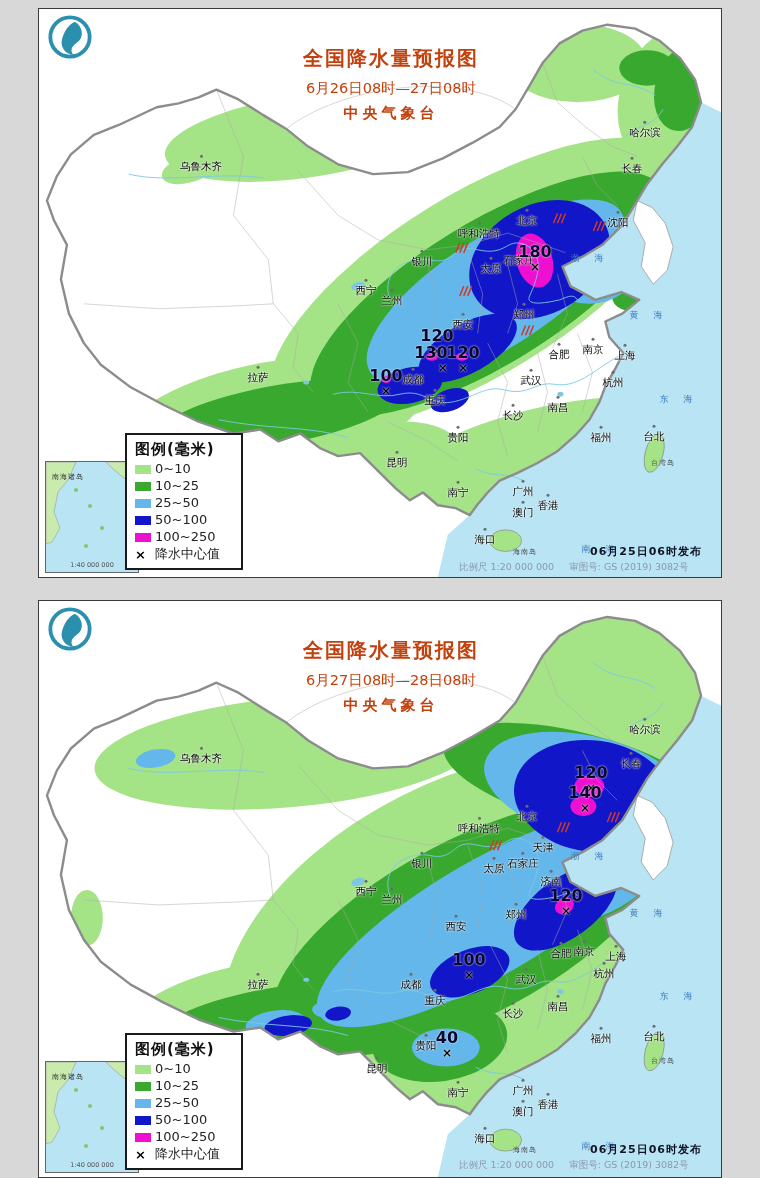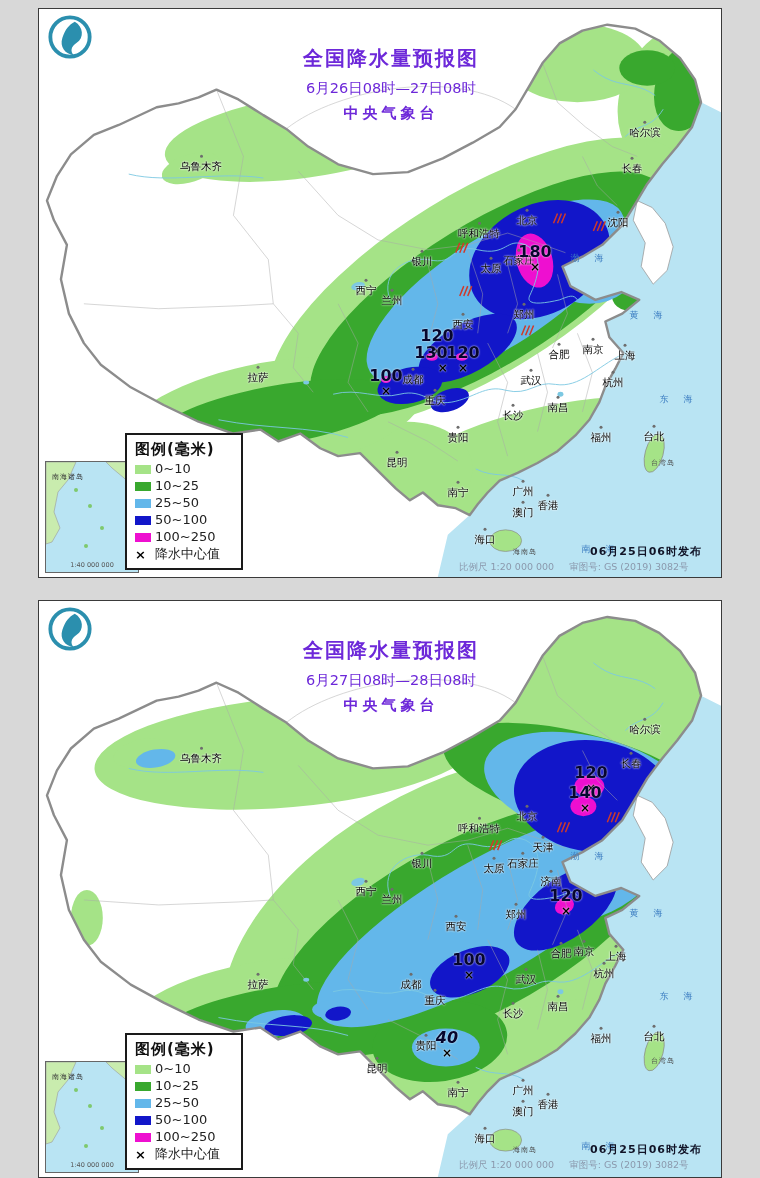--- a/index.html
+++ b/index.html
@@ -20,21 +20,21 @@
   .mn-line{fill:none;stroke:#cccccc;stroke-width:0.8;}
   .river{fill:none;stroke:var(--river,#7cc8e2);stroke-width:1;opacity:0.9;}
   .lake{fill:var(--river,#7cc8e2);}
   .island{stroke:#8a8a8a;stroke-width:0.7;fill:var(--c0,#a5e387);}
   .c0{fill:var(--c0,#a5e387);} .c1{fill:var(--c1,#39a82e);} .c2{fill:var(--c2,#63b7ea);}
   .c3{fill:var(--c3,#1216c9);} .c4{fill:var(--c4,#ee0fd0);}
   .barb{stroke:var(--barb,#cf3a2a);stroke-width:1.5;fill:none;}
 
   .logo{position:absolute;left:8px;top:5px;width:46px;height:46px;z-index:6;}
 
-  .titles{position:absolute;left:212px;top:36px;width:280px;text-align:center;z-index:6;color:#6d28d9;}
+  .titles{position:absolute;left:212px;top:36px;width:280px;text-align:center;z-index:6;color:#c2410c;}
   .map-title{font-size:20px;font-weight:bold;letter-spacing:2px;}
   .map-period{font-size:14.5px;margin-top:7px;}
   .map-agency{font-size:15px;font-weight:bold;letter-spacing:4px;margin-top:6px;}
 
   .city{position:absolute;transform:translate(-50%,-50%);font-size:10.5px;color:var(--city_text,#000);
         white-space:nowrap;z-index:4;text-shadow:0 0 2px #fff,0 0 2px #fff;line-height:1;}
   .city::before{content:"";position:absolute;left:50%;top:-6px;margin-left:-1.5px;width:3px;height:3px;
         border-radius:50%;background:#6d6d6d;}
   .map-label{position:absolute;transform:translate(-50%,-50%);z-index:3;white-space:nowrap;line-height:1;text-align:right;}
   .map-label.sea{font-size:9px;color:var(--sea_label,#3d7ec2);letter-spacing:6px;}
@@ -439,21 +439,21 @@
         <span class="cx">×</span>
       </div>
         <div class="center-marker" style="left: 527px; top: 299px;">
         <span class="cv">120</span>
         <span class="cx">×</span>
       </div>
         <div class="center-marker" style="left: 430px; top: 363px;">
         <span class="cv">100</span>
         <span class="cx">×</span>
       </div>
-        <div class="center-marker" style="left: 408px; top: 441px; font-style: italic;">
+        <div class="center-marker" style="left: 408px; top: 441px;">
         <span class="cv">40</span>
         <span class="cx">×</span>
       </div>
       </div>
 
     <div class="legend">
       <div class="legend-title">图例(毫米)</div>
       <div>
 
       <div class="legend-item">

